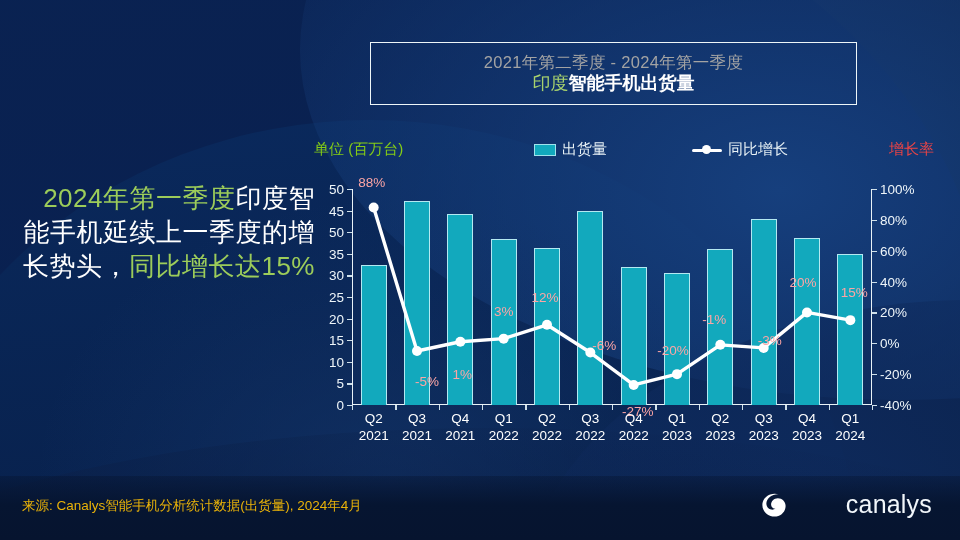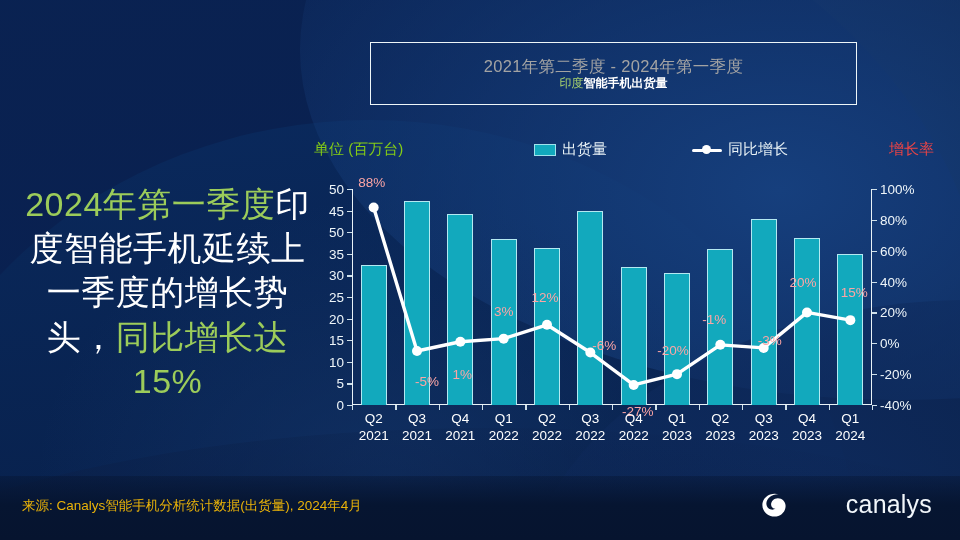--- a/index.html
+++ b/index.html
@@ -61,28 +61,28 @@
   }
 
   
   #title-box {
     position:absolute; left:370px; top:42px; width:487px; height:63px;
     border:1.4px solid #eef6f8;
     display:flex; flex-direction:column; align-items:center; justify-content:center;
     gap:1px;
   }
   #title-line1 { font-size:16.5px; color:#a3a3a3; letter-spacing:.3px; line-height:1.15; }
-  #title-line2 { font-size:12px; line-height:1.15; }
+  #title-line2 { font-size:18px; line-height:1.15; }
   #title-line2 .hl { color:#a8d26d; }
   #title-line2 .wt { color:#ffffff; font-weight:600; }
 
   
   #callout {
     position:absolute; left:20px; top:182px; width:295px;
-    text-align:center; font-size:34px; line-height:1.30;
+    text-align:right; font-size:26px; line-height:1.30;
     letter-spacing:.5px;
   }
   #callout .g { color:#9ccc5a; }
   #callout .w { color:#ffffff; }
 
   
   #chart-head {
     position:absolute; left:300px; top:138px; width:640px; height:26px;
   }
   #unit-label { position:absolute; left:14px; top:2px; font-size:15px; color:#84cc16; }

